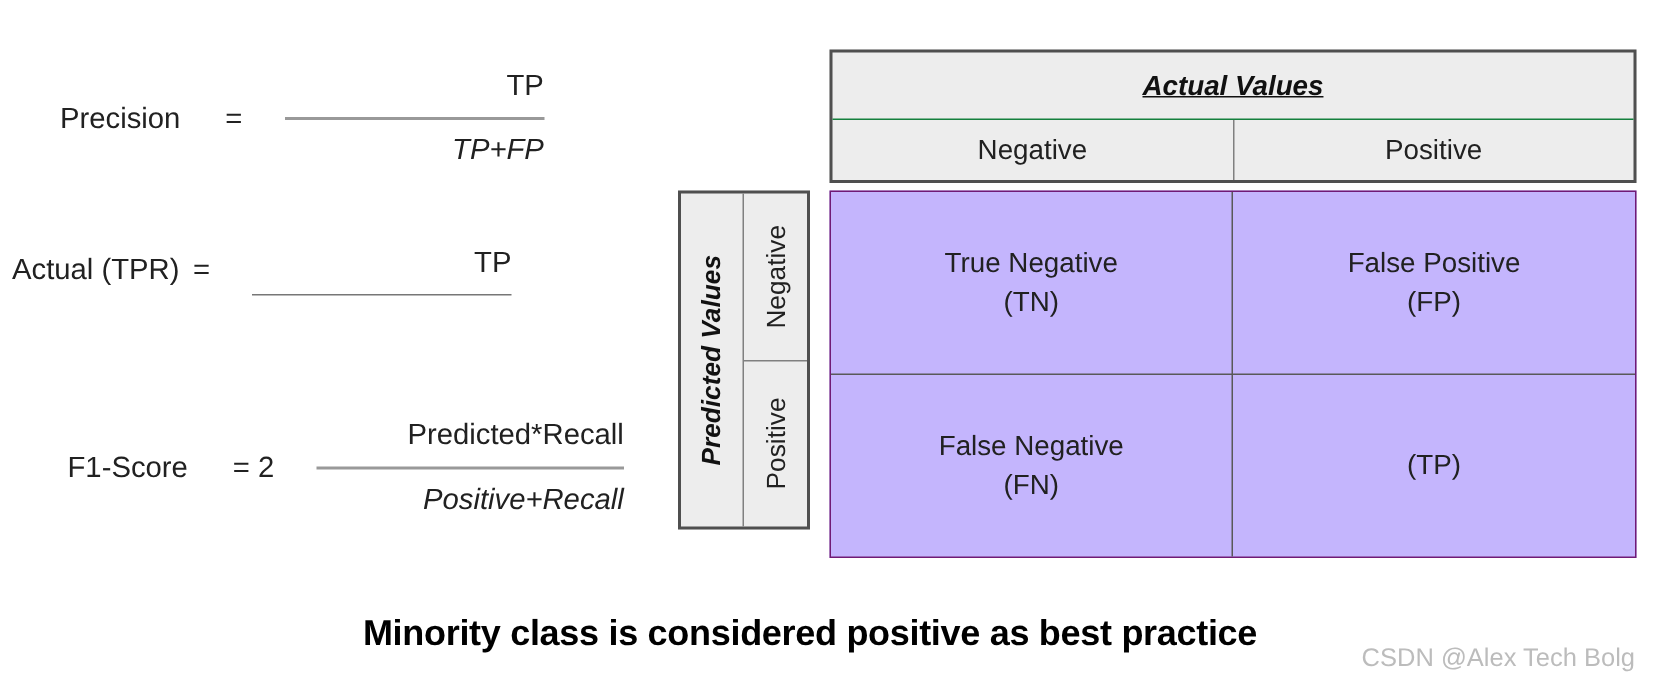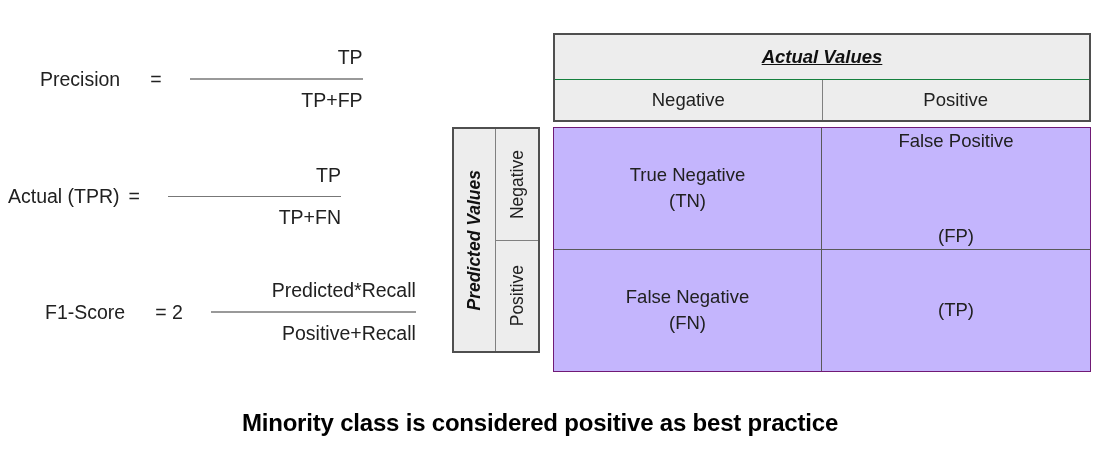--- a/index.html
+++ b/index.html
@@ -11,21 +11,21 @@
 
   
   .formula { position:absolute; display:flex; align-items:center; font-size:19.5px; }
   .formula-precision { left:40px;  top:46px;  }
   .formula-recall    { left:8px;   top:164px; }
   .formula-f1        { left:45px;  top:279px; }
   .feq  { margin-left:30px; }
   .formula-recall .feq { margin-left:9px; }
   .frac { display:inline-flex; flex-direction:column; text-align:right; margin-left:28px; }
   .frac .num { padding-bottom:9px; border-bottom:2px solid #999999; display:block; }
-  .frac .den { padding-top:9px; display:block; }
+  .frac .den { padding-top:9px; display:block;font-style:italic; }
   .formula-precision .frac { width:173px; }
   .formula-recall    .frac { width:173px; }
   .formula-recall    .frac .num { border-bottom-width:1px; border-bottom-color:#777777; }
   .formula-f1        .frac { width:205px; }
 
   
   .actual-block {
     position:absolute; left:553px; top:33px; width:538px; height:89px;
     border:2px solid #4f4f4f; background:#ededed;
   }
@@ -54,21 +54,21 @@
 
   
   .matrix {
     position:absolute; left:553px; top:127px; width:538px; height:245px;
     border:1px solid #701a75; background:#c4b5fd;
     display:grid; grid-template-columns:1fr 1fr; grid-template-rows:1fr 1fr;
   }
   .cell { display:flex; flex-direction:column; align-items:center; justify-content:center;
           font-size:18.5px; line-height:26px; text-align:center; }
   .cell-tn { border-right:1px solid #595959; border-bottom:1px solid #595959; }
-  .cell-fp { border-bottom:1px solid #595959;justify-content:space-between; }
+  .cell-fp { border-bottom:1px solid #595959; }
   .cell-fn { border-right:1px solid #595959; }
 
   
   .caption {
     position:absolute; left:0; top:409px; width:1104px; text-align:center;
     font-weight:bold; font-size:24px; color:#000000; letter-spacing:-0.2px;
     transform:translateX(-12px);
   }
   .watermark {
     position:absolute; right:14px; top:429px; font-size:17px; color:#bcbcbc;
@@ -86,21 +86,20 @@
       <span class="num">TP</span>
       <span class="den">TP+FP</span>
     </span>
   </div>
 
   <div class="formula formula-recall">
     <span class="flabel">Actual (TPR)</span>
     <span class="feq">=</span>
     <span class="frac">
       <span class="num">TP</span>
-      <span class="den">TP+FN</span>
     </span>
   </div>
 
   <div class="formula formula-f1">
     <span class="flabel">F1-Score</span>
     <span class="feq">= 2</span>
     <span class="frac">
       <span class="num">Predicted*Recall</span>
       <span class="den">Positive+Recall</span>
     </span>
@@ -140,14 +139,15 @@
     <div class="cell cell-fn">
       <div>False Negative</div>
       <div>(FN)</div>
     </div>
     <div class="cell cell-tp">
       <div>(TP)</div>
     </div>
   </div>
 
   <div class="caption">Minority class is considered positive as best practice</div>
+  <div class="watermark">CSDN @Alex Tech Bolg</div>
 
 </div>
 
 </body></html>

